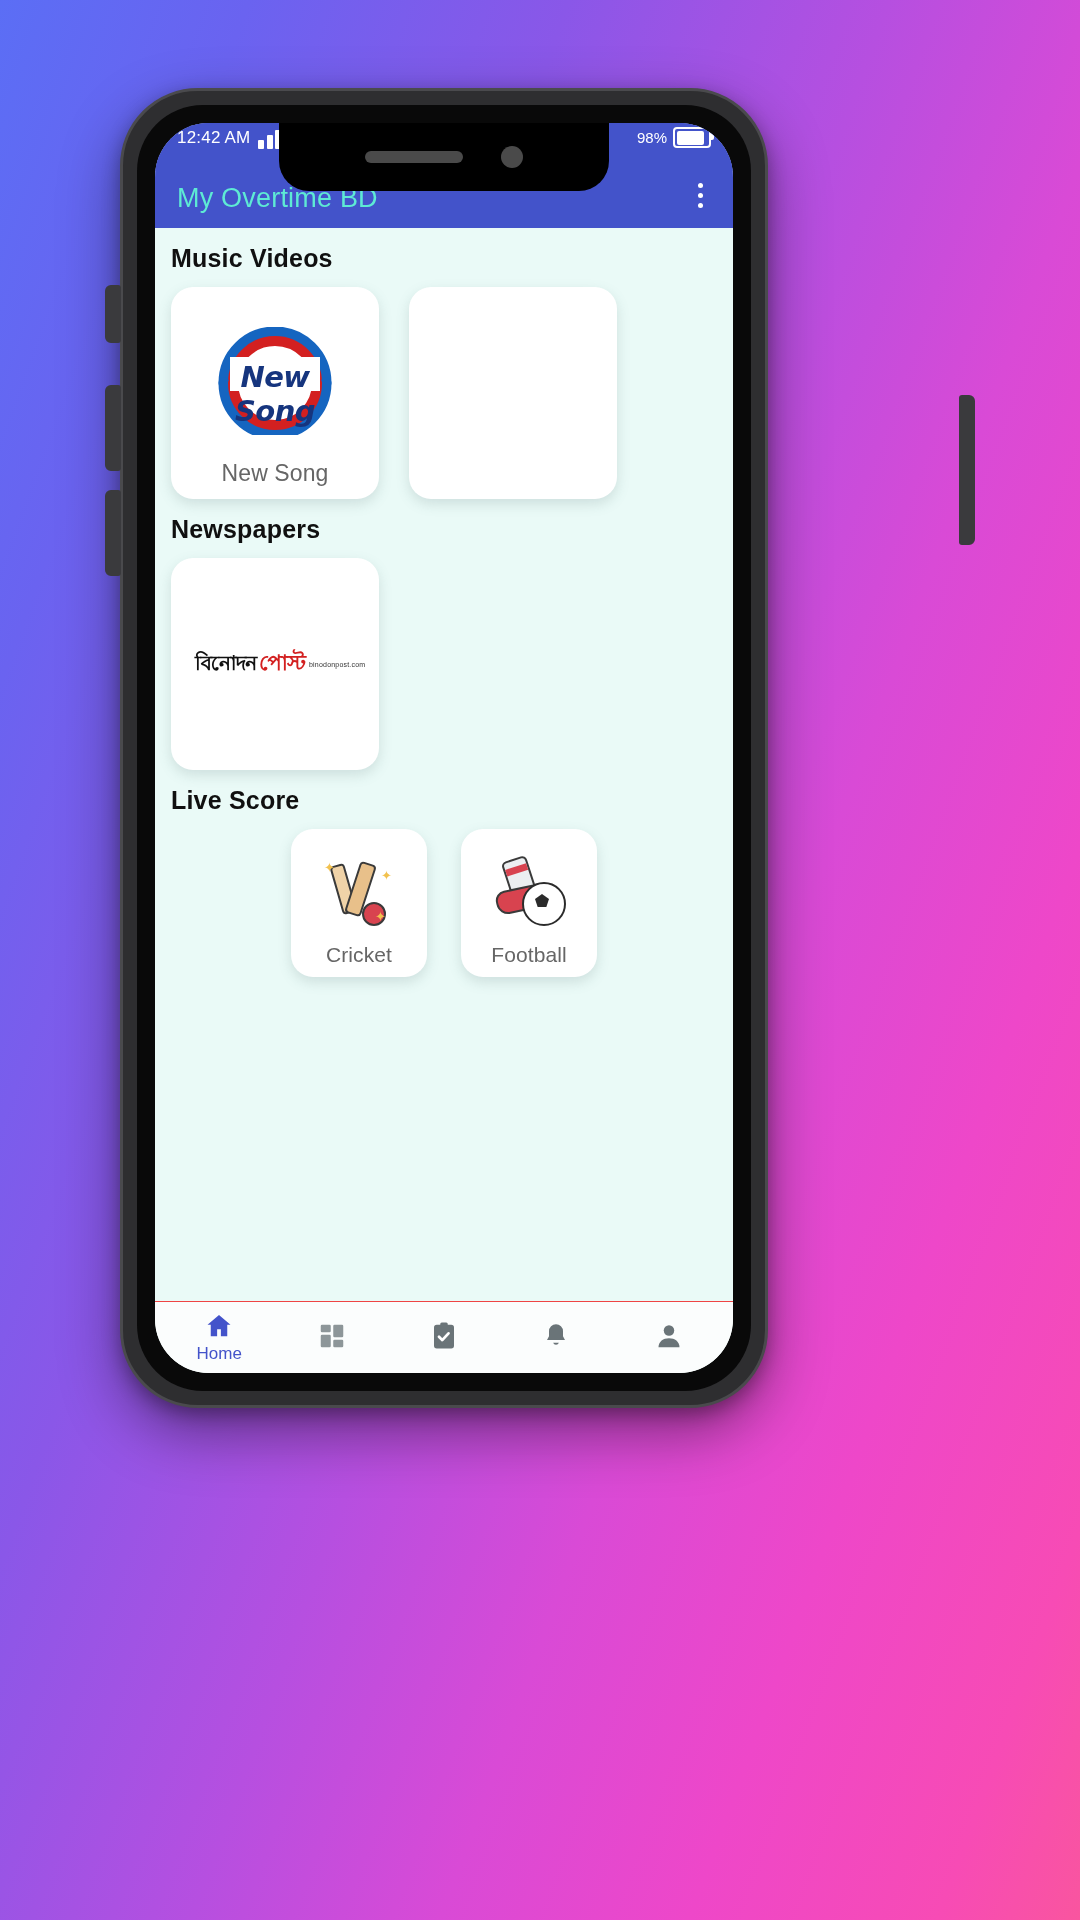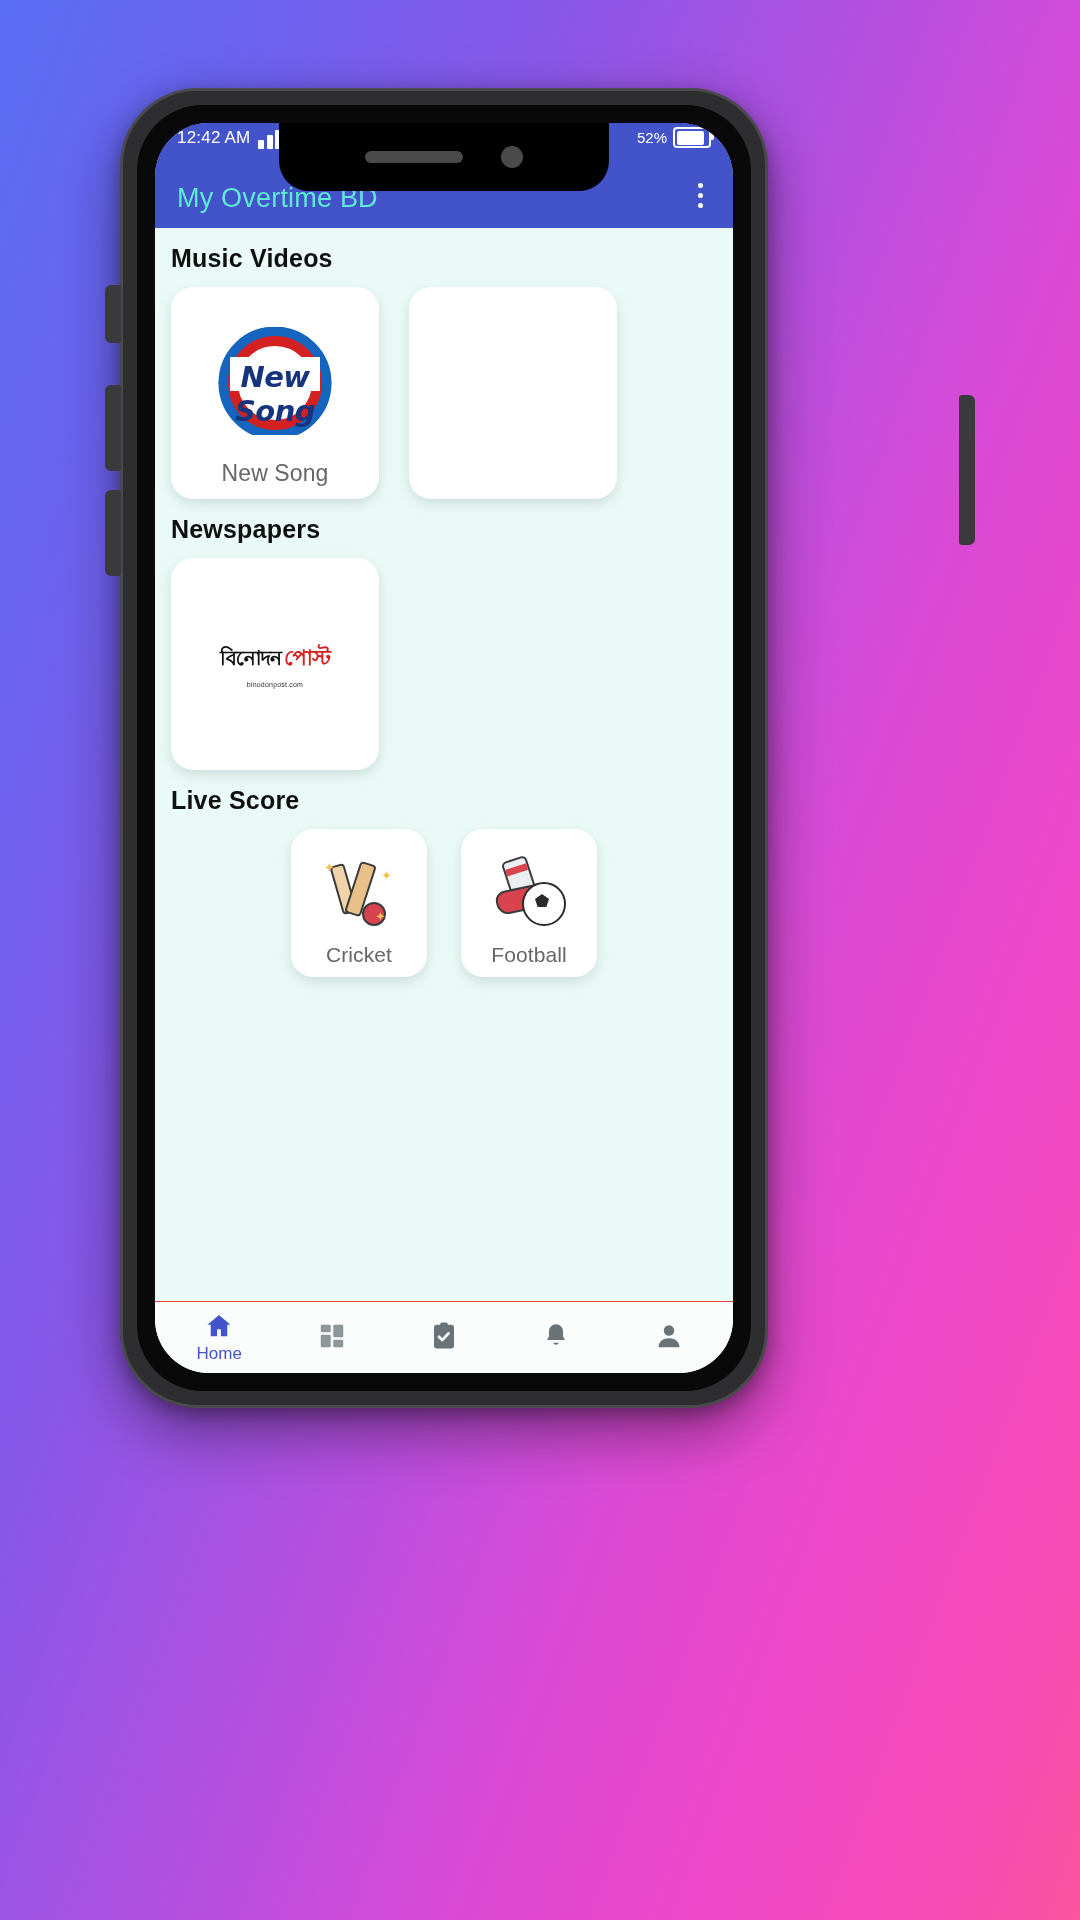--- a/index.html
+++ b/index.html
@@ -115,21 +115,21 @@
   .p-bg{position:absolute;inset:0;background:
       radial-gradient(circle at 30% 25%, #4b8f63 0%, #2e6345 60%, #245139 100%);}
   .p-face{position:absolute;left:30px;top:42px;width:64px;height:72px;border-radius:40% 40% 46% 46%;background:#c98f6b;}
   .p-cap{position:absolute;left:20px;top:20px;width:86px;height:40px;border-radius:44px 44px 10px 10px;background:#a9a39a;}
   .p-cap-brim{position:absolute;left:14px;top:50px;width:98px;height:15px;border-radius:12px;background:#8d887f;transform:rotate(-4deg);}
   .p-glasses{position:absolute;left:24px;top:56px;width:78px;height:19px;border-radius:5px;background:#1d1d20;}
   .p-mouth{position:absolute;left:52px;top:92px;width:22px;height:9px;border-radius:6px;background:#7a3b33;}
   .p-shirt{position:absolute;left:16px;bottom:0;width:94px;height:26px;background:repeating-linear-gradient(90deg,#b9757a 0 7px,#e8dcd4 7px 14px);}
 
   
-  .logo-news{position:relative;width:160px;height:44px;display:flex;flex-direction:column;align-items:center;gap:2px;}
+  .logo-news{position:relative;width:160px;height:44px;display:flex;flex-direction:row;align-items:center;gap:2px;}
   .ln-row{display:flex;align-items:center;gap:3px;}
   .ln-bn{font-family:"DejaVu Sans",sans-serif;font-size:20px;font-weight:bold;color:#111;letter-spacing:-1px;}
   .ln-red{font-family:"DejaVu Sans",sans-serif;font-size:21px;font-weight:bold;color:#d32020;letter-spacing:-1px;}
   .ln-rule{width:150px;height:2.5px;background:#d32020;}
   .ln-url{font-size:7px;color:#333;letter-spacing:.2px;}
 
   
   .ico-cricket{position:relative;width:74px;height:70px;}
   .bat{position:absolute;left:30px;top:4px;width:13px;height:50px;background:#e8c08a;border:2px solid #3a3a3a;border-radius:4px;transform:rotate(18deg);}
   .bat2{position:absolute;left:14px;top:6px;width:11px;height:46px;background:#f0d3a8;border:2px solid #3a3a3a;border-radius:4px;transform:rotate(-16deg);}
@@ -184,21 +184,21 @@
           <i></i>
           <i></i>
         </div>
       <svg width="24" height="20" viewBox="0 0 24 20">
         <path d="M12 17.5a1.8 1.8 0 1 0 0-3.6 1.8 1.8 0 0 0 0 3.6z" fill="#fff"></path>
         <path d="M6.4 11.6a8 8 0 0 1 11.2 0" stroke="#fff" stroke-width="2.4" fill="none" stroke-linecap="round"></path>
         <path d="M3.2 7.6a12.6 12.6 0 0 1 17.6 0" stroke="#fff" stroke-width="2.4" fill="none" stroke-linecap="round"></path>
       </svg>
     </div>
     <div class="sb-right">
-      <span>52%</span>
+      <span>98%</span>
       <span class="batt">
           <span></span>
         </span>
     </div>
   </div>
 
   <div id="notch">
     <div id="speaker"></div>
     <div id="front-cam"></div>
   </div>

